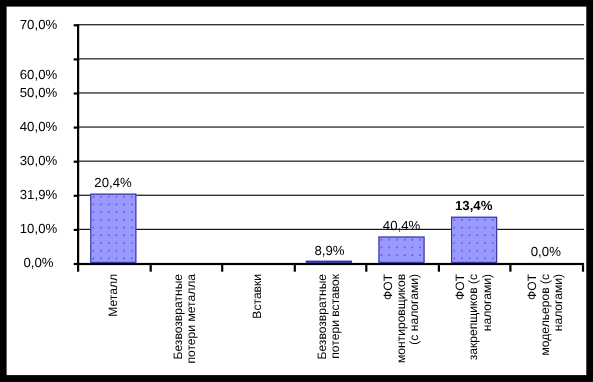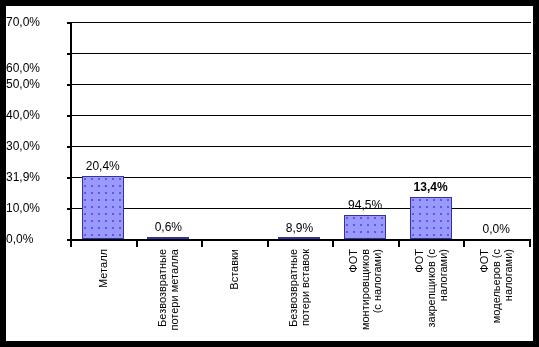--- a/index.html
+++ b/index.html
@@ -40,21 +40,21 @@
     left: 0;
     width: 459px;
     height: 0;
     border-top: 1px solid #000000;
   }
   
   .ytick {
     position: absolute;
     right: 0;
     width: 58px;
-    text-align: left;
+    text-align: center;
     font-size: 12px;
     color: #000000;
     line-height: 12px;
     white-space: nowrap;
   }
   #y-axis-labels {
     position: absolute;
     left: 0;
     top: 16px;
     width: 58px;
@@ -183,31 +183,27 @@
         <div class="ytickmark" style="top: 31px;"></div>
         <div class="gridline" style="top: 0px;"></div>
         <div class="ytickmark" style="top: 0px;"></div>
       </div>
 
     <div id="cat-track">
         <div class="cat-slot" style="left: 0px; width: 65.5714px;">
           <div class="bar" style="height: 63.24px;"></div>
           <div class="bar-value" style="top: 137.76px;">20,4%</div>
         </div>
-        <div class="cat-slot" style="left: 65.5714px; width: 65.5714px;">
-          <div class="bar" style="height: 1.86px;"></div>
-          <div class="bar-value" style="top: 199.14px;">0,6%</div>
-        </div>
         <div class="cat-slot" style="left: 196.714px; width: 65.5714px;">
           <div class="bar" style="height: 0.93px;"></div>
           <div class="bar-value" style="top: 200.07px;">8,9%</div>
         </div>
         <div class="cat-slot" style="left: 262.286px; width: 65.5714px;">
           <div class="bar" style="height: 23.56px;"></div>
-          <div class="bar-value" style="top: 177.44px;">94,5%</div>
+          <div class="bar-value" style="top: 177.44px;">40,4%</div>
         </div>
         <div class="cat-slot" style="left: 327.857px; width: 65.5714px; font-weight: bold;">
           <div class="bar" style="height: 41.54px;"></div>
           <div class="bar-value" style="top: 159.46px;">13,4%</div>
         </div>
         <div class="cat-slot" style="left: 393.429px; width: 65.5714px;">
           <div class="bar zero" style="height: 0px;"></div>
           <div class="bar-value" style="top: 201px;">0,0%</div>
         </div>
       </div>

